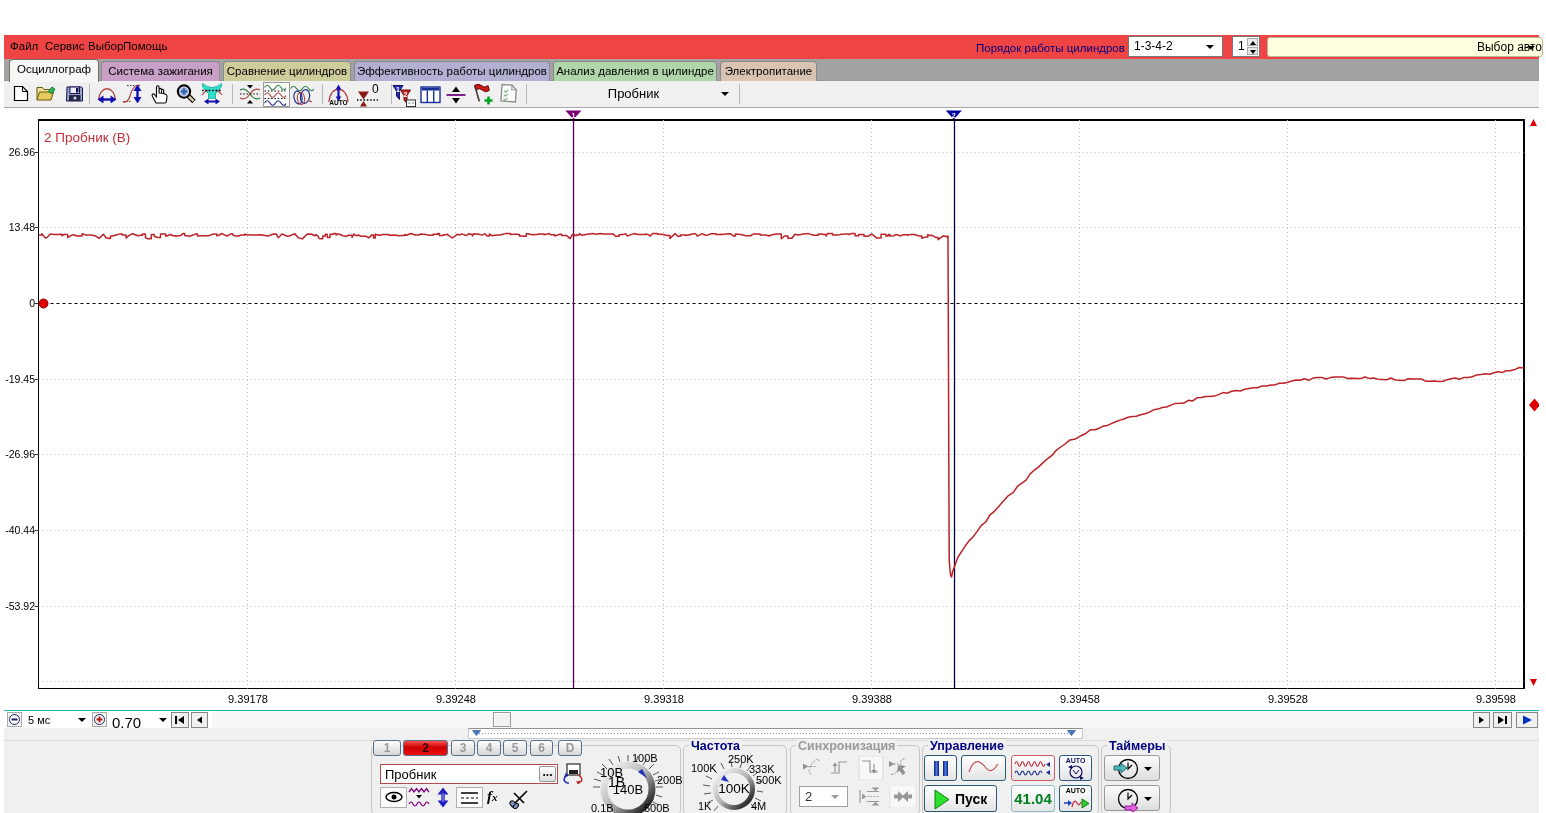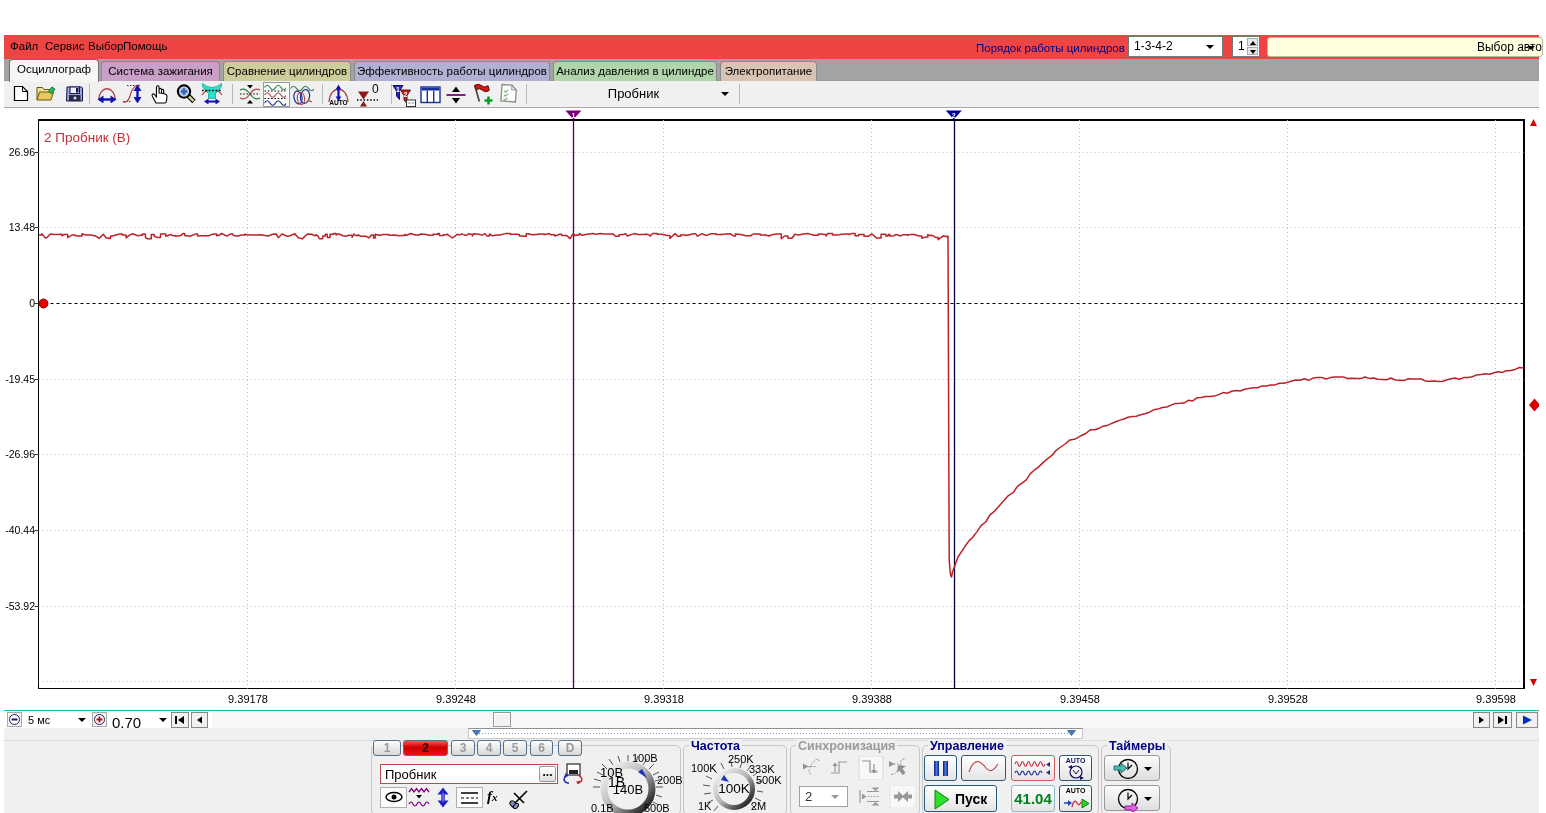--- a/index.html
+++ b/index.html
@@ -368,21 +368,21 @@
 <circle cx="0" cy="0" r="18.5" fill="none" stroke="url(#kn)" stroke-width="5"></circle>
 <path d="M-13 -9 L-5 -7 L-10 -14 z" fill="#2030c0"></path>
 </g>
 <text x="42" y="44" font-size="13.5" text-anchor="middle" fill="#000">100K</text>
 </svg>
 <div style="position:absolute;left:724px;top:12px;font-size:11px">250K</div>
 <div style="position:absolute;left:687px;top:21px;font-size:11px">100K</div>
 <div style="position:absolute;left:745px;top:22px;font-size:11px">333K</div>
 <div style="position:absolute;left:752px;top:33px;font-size:11px">500K</div>
 <div style="position:absolute;left:694px;top:59px;font-size:11px">1K</div>
-<div style="position:absolute;left:747px;top:59px;font-size:11px">2M</div>
+<div style="position:absolute;left:747px;top:59px;font-size:11px">4M</div>
 <div class="grpbox" style="left:786px;top:4px;width:130px;height:70px"></div>
 <div class="grplab" style="left:792px;top:-2px;color:#9a9a9a">Синхронизация</div>
 <svg style="position:absolute;left:797px;top:15px" width="114" height="24">
 <g fill="#909090" stroke="#909090">
 <path d="M2 7.5 L7.5 10.5 L2 13.5 z" stroke="none"></path>
 <path d="M7 10.5 h8" fill="none" stroke-dasharray="1.5 1.5"></path>
 <path d="M10 18 q-3 -1 -1.5 -5 q2 -6 6 -9 q3 -2 3.5 1" fill="none" stroke-dasharray="2 1.3"></path>
 </g>
 <g fill="none" stroke="#989898" stroke-width="1.2">
 <path d="M30 17 h8 v-11 h8"></path>

